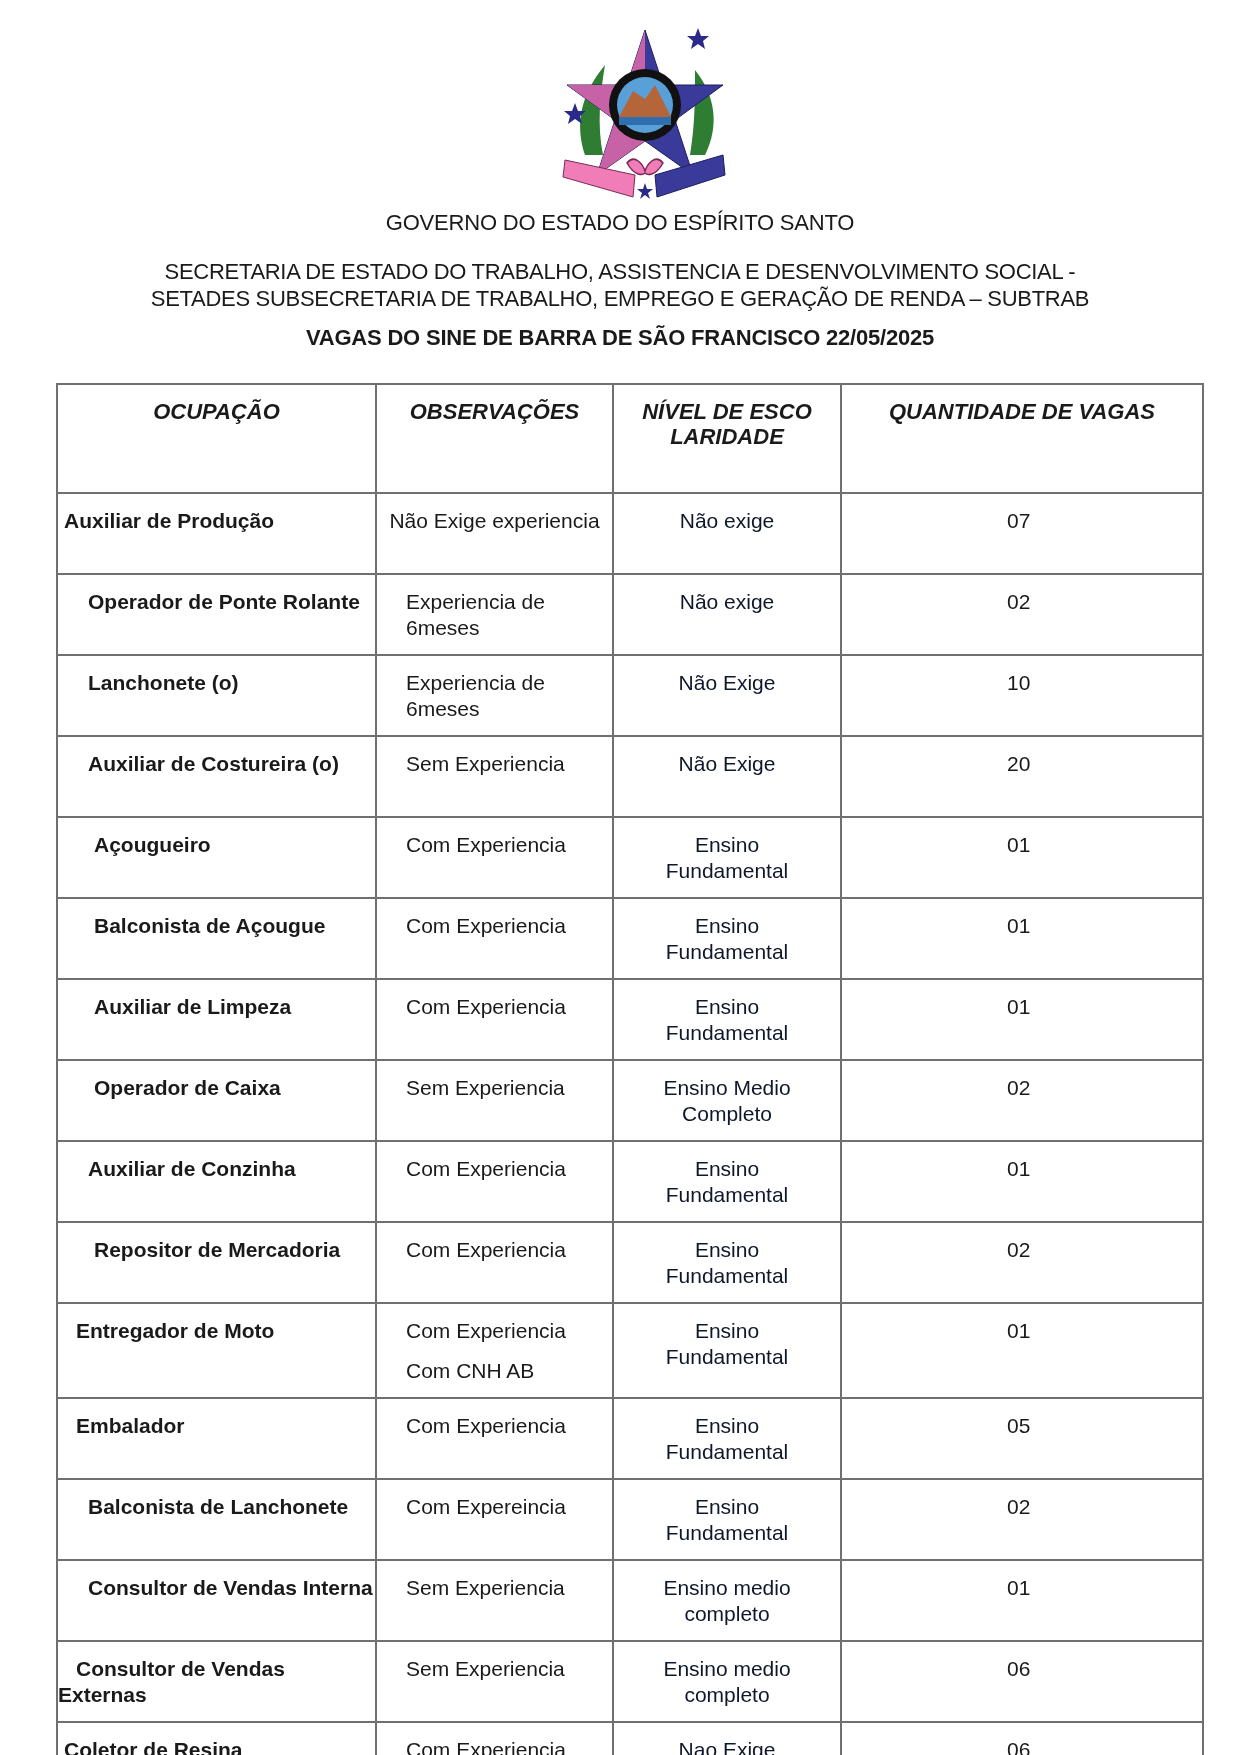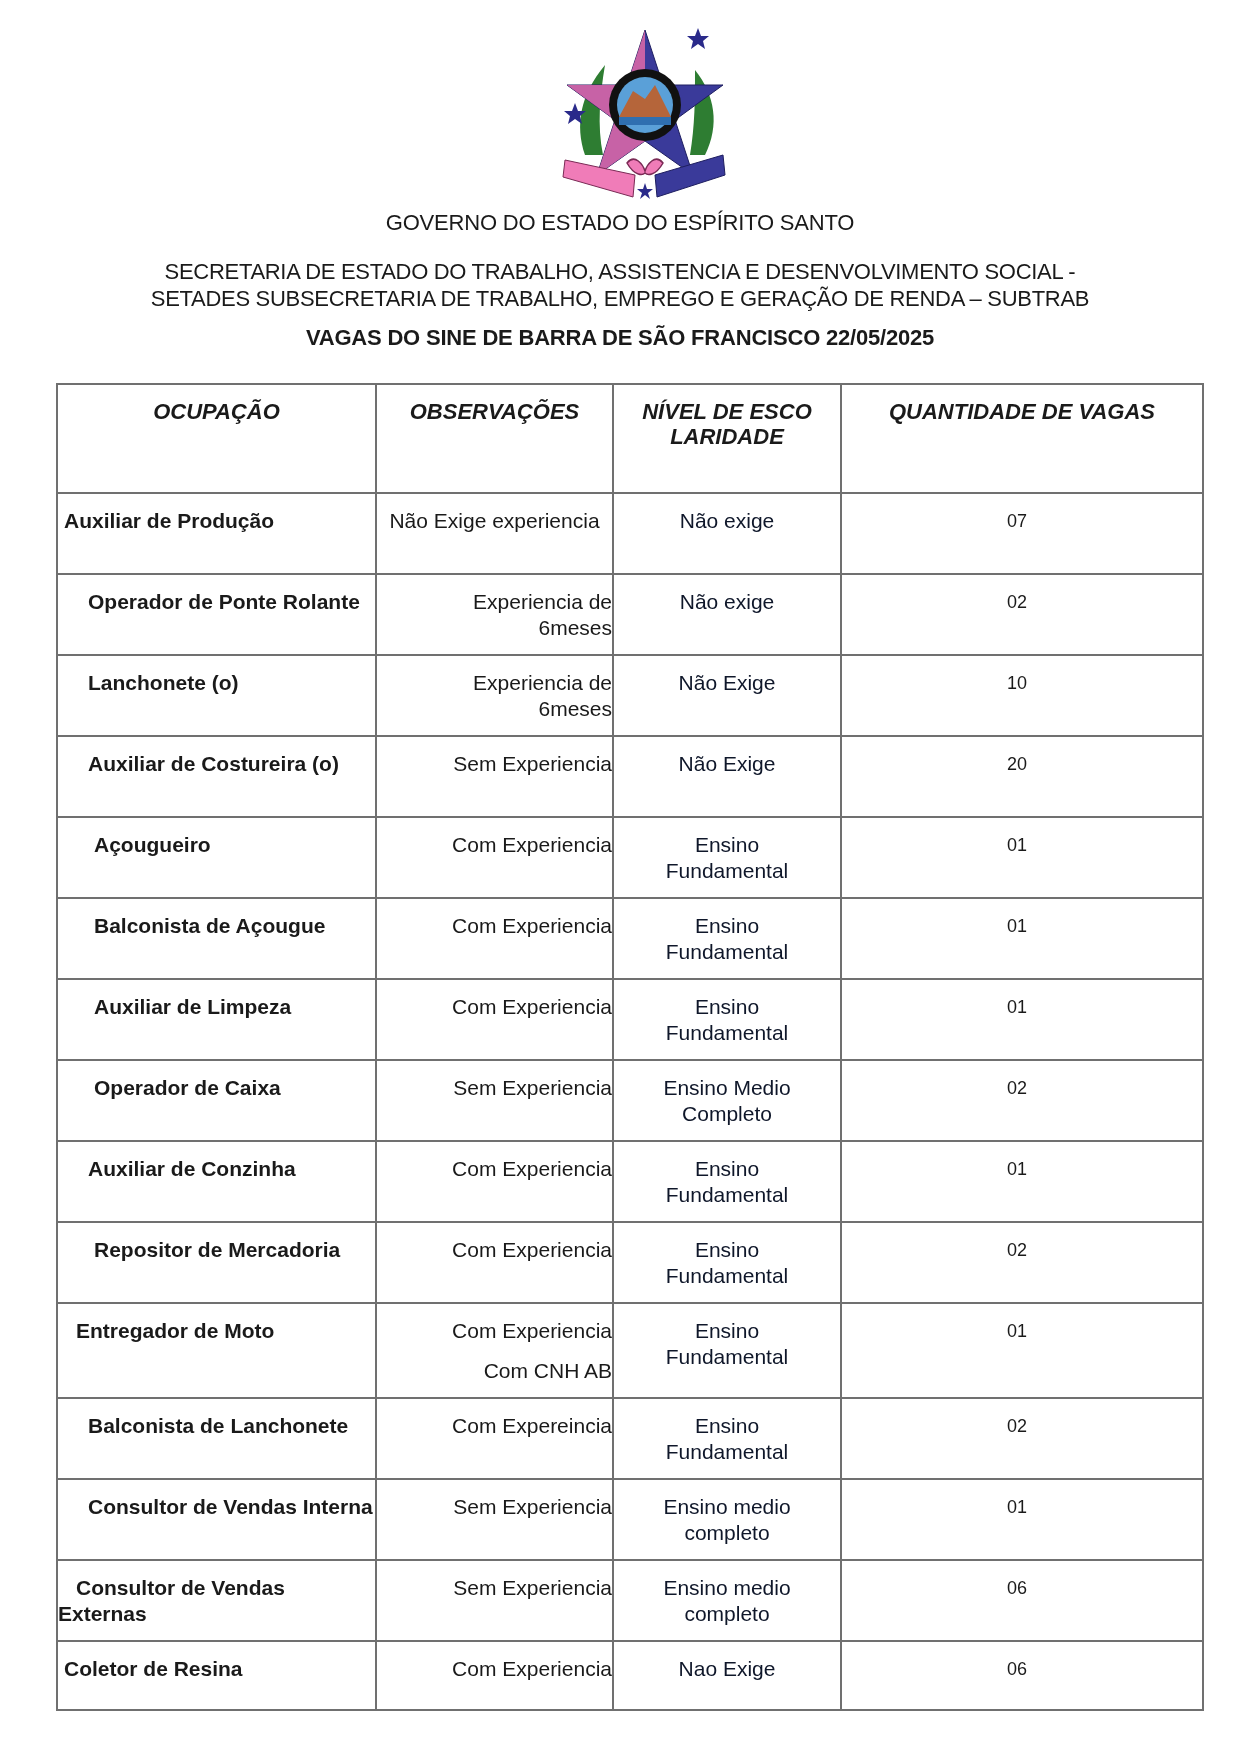--- a/index.html
+++ b/index.html
@@ -26,25 +26,25 @@
     th .th-wrap { display: inline-block; }
     th.h3 .th-wrap { width: 170px; word-break: break-all; }
     tr.row td { height: 65px; }
     tr.row.tall td { height: 79px; }
     tr.row.short td { height: 53px; }
     td.occ { font-weight: bold; font-size: 21px; line-height: 26px; padding-top: 14px !important; padding-left: 0 !important; }
     td.occ span { display: block; text-indent: 30px; }
     td.occ.ind6 span { text-indent: 6px; }
     td.occ.ind18 span { text-indent: 18px; }
     td.occ.ind36 span { text-indent: 36px; }
-    td.obs { font-size: 21px; line-height: 26px; padding-top: 14px !important; padding-left: 29px !important; text-align: right; }
+    td.obs { font-size: 21px; line-height: 26px; padding-top: 14px !important; padding-left: 29px !important; }
     td.obs.center { text-align: center; padding-left: 0 !important; }
     td.obs .second { display: block; margin-top: 14px; }
     td.esc { font-size: 21px; line-height: 26px; padding-top: 14px !important; text-align: center; color: #0f172a; }
-    td.qty { font-size: 18px; line-height: 26px; padding-top: 14px !important; padding-left: 165px !important; }
+    td.qty { font-size: 21px; line-height: 26px; padding-top: 14px !important; padding-left: 165px !important; }
   </style>
 </head>
 <body>
 
 <svg class="emblem" viewBox="0 0 180 178">
 
   <path d="M30 130 C20 100 25 70 50 40 C45 70 42 100 48 130 Z" fill="#2e7d32"></path>
   <path d="M150 130 C165 100 160 70 140 45 C140 75 140 100 135 130 Z" fill="#2e7d32"></path>
 
   <polygon points="90,5 108,60 168,60 120,95 138,150 90,116 42,150 60,95 12,60 72,60" fill="#3a3a9a" stroke="#1e1e60" stroke-width="1"></polygon>
@@ -169,20 +169,28 @@
       </tr>
       <tr class="row tall">
         <td class="occ ind18">
           <span>Entregador de Moto</span>
         </td>
         <td class="obs"><span>Com Experiencia</span><span class="second">Com CNH AB</span></td>
         <td class="esc"><span style="display: inline-block; width: 140px;">Ensino Fundamental</span></td>
         <td class="qty"><span>01</span></td>
       </tr>
       <tr class="row">
+        <td class="occ ind18">
+          <span>Embalador</span>
+        </td>
+        <td class="obs"><span>Com Experiencia</span></td>
+        <td class="esc"><span style="display: inline-block; width: 140px;">Ensino Fundamental</span></td>
+        <td class="qty"><span>05</span></td>
+      </tr>
+      <tr class="row">
         <td class="occ ">
           <span>Balconista de Lanchonete</span>
         </td>
         <td class="obs"><span>Com Expereincia</span></td>
         <td class="esc"><span style="display: inline-block; width: 140px;">Ensino Fundamental</span></td>
         <td class="qty"><span>02</span></td>
       </tr>
       <tr class="row">
         <td class="occ ">
           <span>Consultor de Vendas Interna</span>

